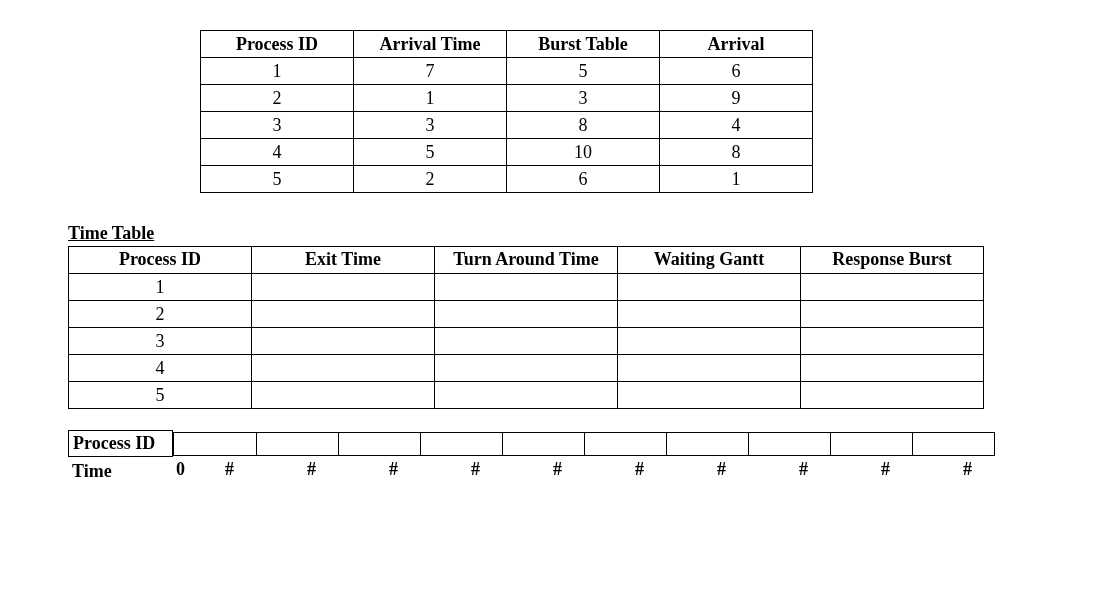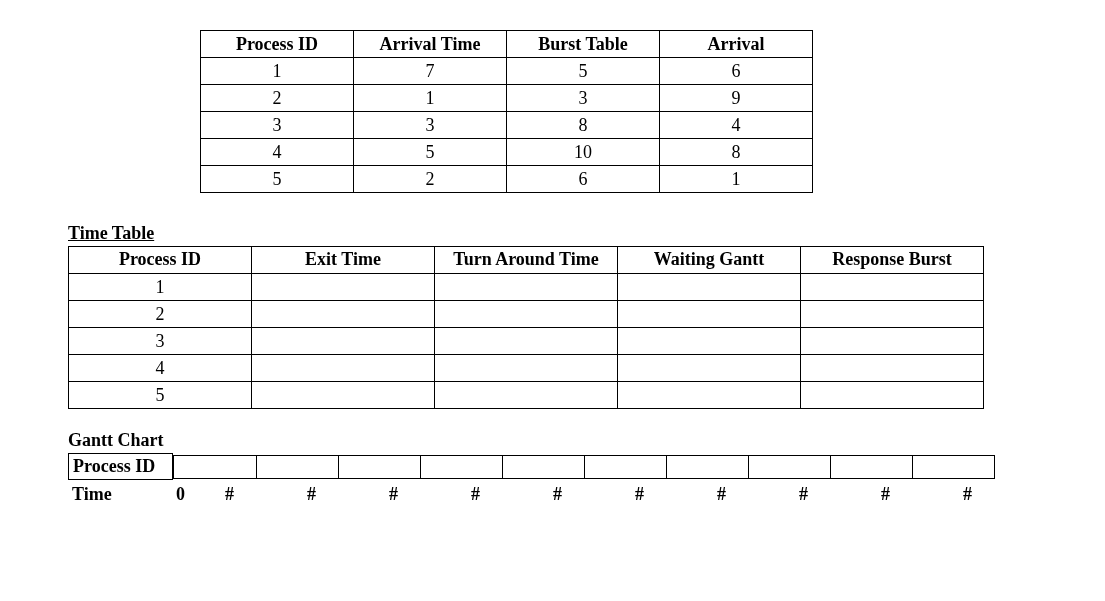--- a/index.html
+++ b/index.html
@@ -76,21 +76,20 @@
       box-sizing: border-box;
     }
     .gantt-cell:first-child {
       border-left: none;
     }
     .gantt-pid-border {
       border: 1px solid #000;
     }
     .gantt-time-row {
       display: flex;
-      align-items: center;
       margin-top: 2px;
       gap: 36px;
     }
     .gantt-time-label {
       width: 98px;
       font-weight: bold;
       padding: 2px 4px;
     }
     .gantt-time-cell {
       width: 82px;
@@ -196,21 +195,20 @@
           <td></td>
           <td></td>
           <td></td>
           <td></td>
         </tr>
       </tbody>
   </table>
 </div>
 
 <div class="gantt-wrap">
-  <div class="section-title-nounder">Gantt Chart</div>
   <div class="gantt-row">
     <div class="gantt-label gantt-pid-border">Process ID</div>
     <div class="gantt-cells" id="gantt-slots">
         <div class="gantt-cell"></div>
         <div class="gantt-cell"></div>
         <div class="gantt-cell"></div>
         <div class="gantt-cell"></div>
         <div class="gantt-cell"></div>
         <div class="gantt-cell"></div>
         <div class="gantt-cell"></div>

